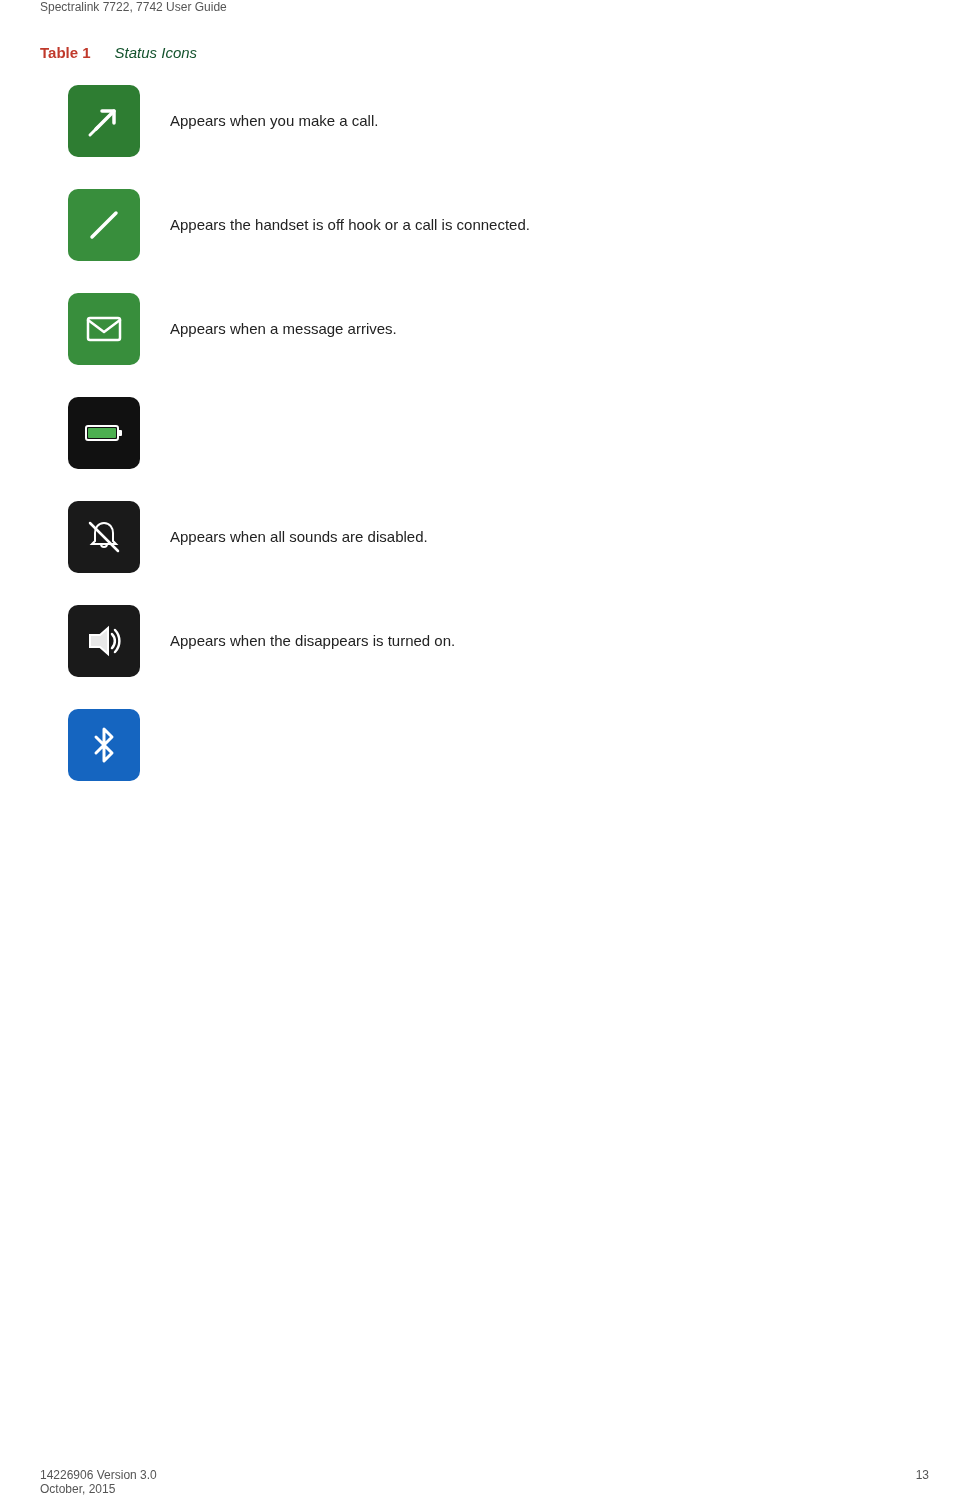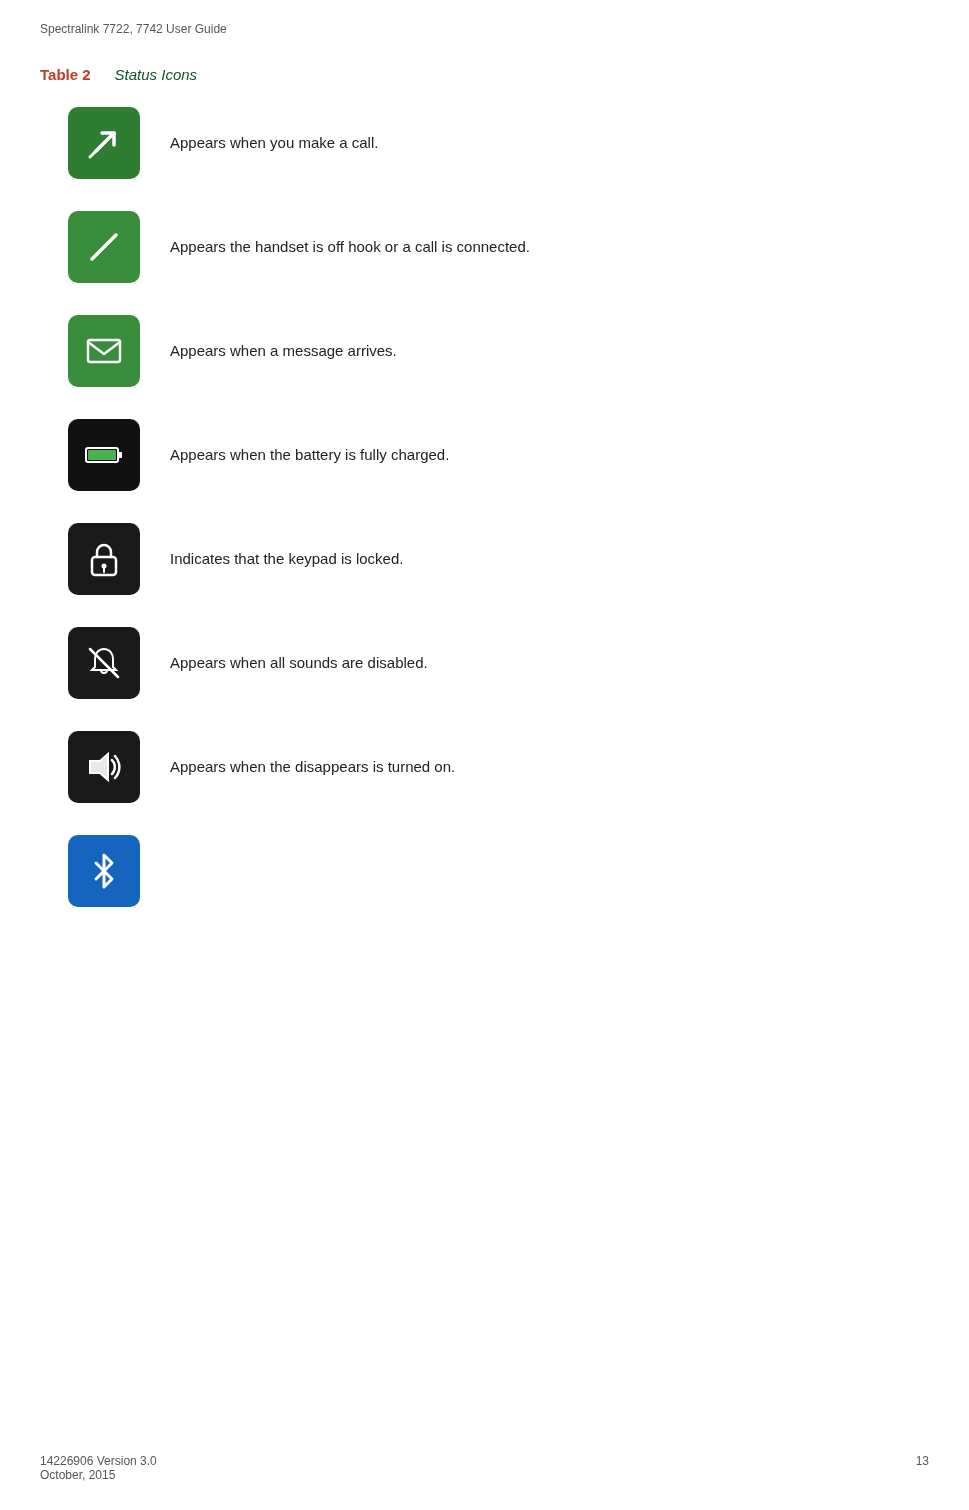--- a/index.html
+++ b/index.html
@@ -8,21 +8,21 @@
       background: #fff;
       color: #222;
       width: 969px;
       min-height: 1510px;
       position: relative;
       font-size: 15px;
     }
     .page-header {
       font-size: 12px;
       color: #555;
-      padding: 22px 40px 0 40px;
+      padding: 0 40px 0 40px;
       border-bottom: none;
     }
     .content {
       padding: 20px 40px 60px 40px;
     }
     .table-title {
       display: flex;
       align-items: baseline;
       gap: 24px;
       margin-bottom: 24px;
@@ -68,39 +68,39 @@
     
     .bg-green { background-color: #2e7d32; }
     .bg-dark-green { background-color: #388e3c; }
     .bg-dark { background-color: #1a1a1a; }
     .bg-purple { background-color: #5e35b1; }
     .bg-black { background-color: #111; }
     .bg-blue { background-color: #1565c0; }
 
     .page-footer {
       position: absolute;
-      bottom: 28px;
+      bottom: 14px;
       left: 40px;
       right: 40px;
       display: flex;
       justify-content: space-between;
       font-size: 12px;
       color: #555;
     }
   </style>
 </head>
 <body>
 
 <div class="page-header">
   <span>Spectralink 7722, 7742  User Guide</span>
 </div>
 
 <div class="content">
   <div class="table-title">
-    <span class="table-label">Table 2</span>
+    <span class="table-label">Table 1</span>
     <span class="table-desc">Status Icons</span>
   </div>
 
   <div id="icon-list">
       <div class="icon-row">
         <div class="icon-box bg-green">
           <svg viewBox="0 0 44 44" fill="none" xmlns="http://www.w3.org/2000/svg">
         <rect x="8" y="8" width="28" height="28" rx="2" fill="none"></rect>
 
         <line x1="14" y1="30" x2="32" y2="12" stroke="white" stroke-width="3.5" stroke-linecap="round"></line>
@@ -130,32 +130,20 @@
       <div class="icon-row">
         <div class="icon-box bg-black">
           <svg viewBox="0 0 44 44" fill="none" xmlns="http://www.w3.org/2000/svg">
 
         <rect x="4" y="15" width="32" height="14" rx="2" stroke="white" stroke-width="2" fill="none"></rect>
         <rect x="36" y="19" width="4" height="6" rx="1" fill="white"></rect>
 
         <rect x="6" y="17" width="28" height="10" rx="1" fill="#4caf50"></rect>
       </svg>
         </div>
-        <div class="icon-text">Appears when the battery is fully charged.</div>
-      </div>
-      <div class="icon-row">
-        <div class="icon-box bg-dark">
-          <svg viewBox="0 0 44 44" fill="none" xmlns="http://www.w3.org/2000/svg">
-        <rect x="10" y="20" width="24" height="18" rx="3" stroke="white" stroke-width="2.5" fill="none"></rect>
-        <path d="M15 20 V15 a7 7 0 0 1 14 0 V20" stroke="white" stroke-width="2.5" fill="none" stroke-linecap="round"></path>
-        <circle cx="22" cy="29" r="2.5" fill="white"></circle>
-        <line x1="22" y1="31" x2="22" y2="35" stroke="white" stroke-width="2" stroke-linecap="round"></line>
-      </svg>
-        </div>
-        <div class="icon-text">Indicates that the keypad is locked.</div>
       </div>
       <div class="icon-row">
         <div class="icon-box bg-dark">
           <svg viewBox="0 0 44 44" fill="none" xmlns="http://www.w3.org/2000/svg">
 
         <path d="M22 8 C16 8 13 13 13 18 L13 26 L10 29 L34 29 L31 26 L31 18 C31 13 28 8 22 8 Z" stroke="white" stroke-width="2" fill="none"></path>
         <path d="M19 29 a3 3 0 0 0 6 0" stroke="white" stroke-width="2" fill="none"></path>
         <line x1="8" y1="8" x2="36" y2="36" stroke="white" stroke-width="2.5" stroke-linecap="round"></line>
       </svg>
         </div>

